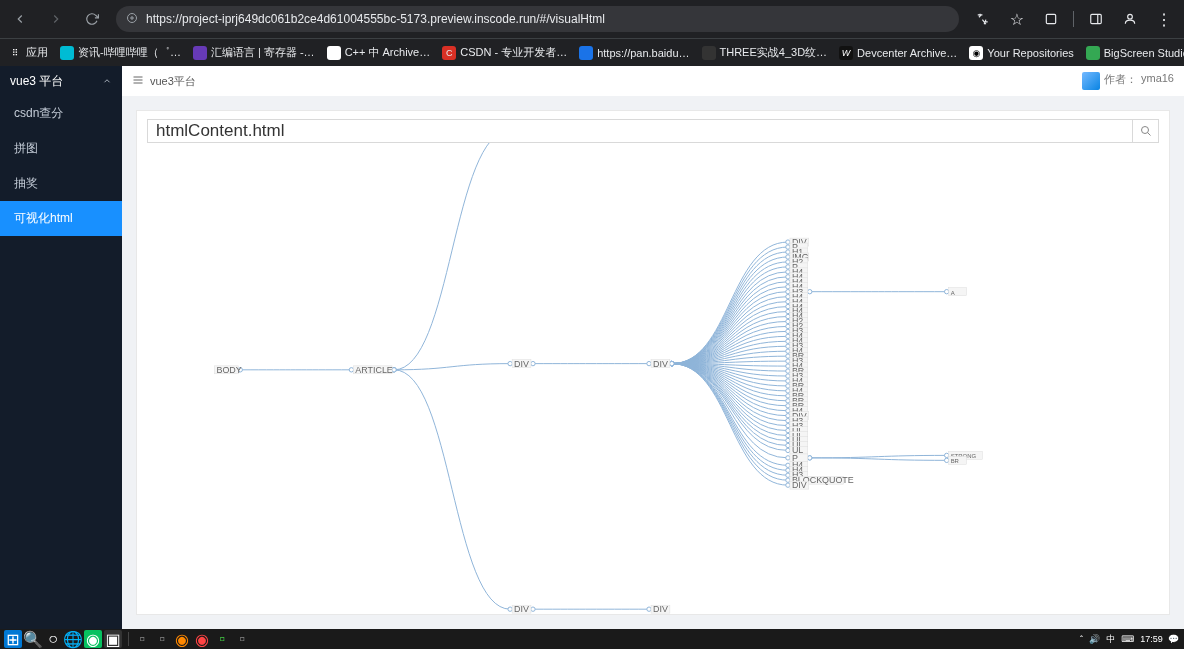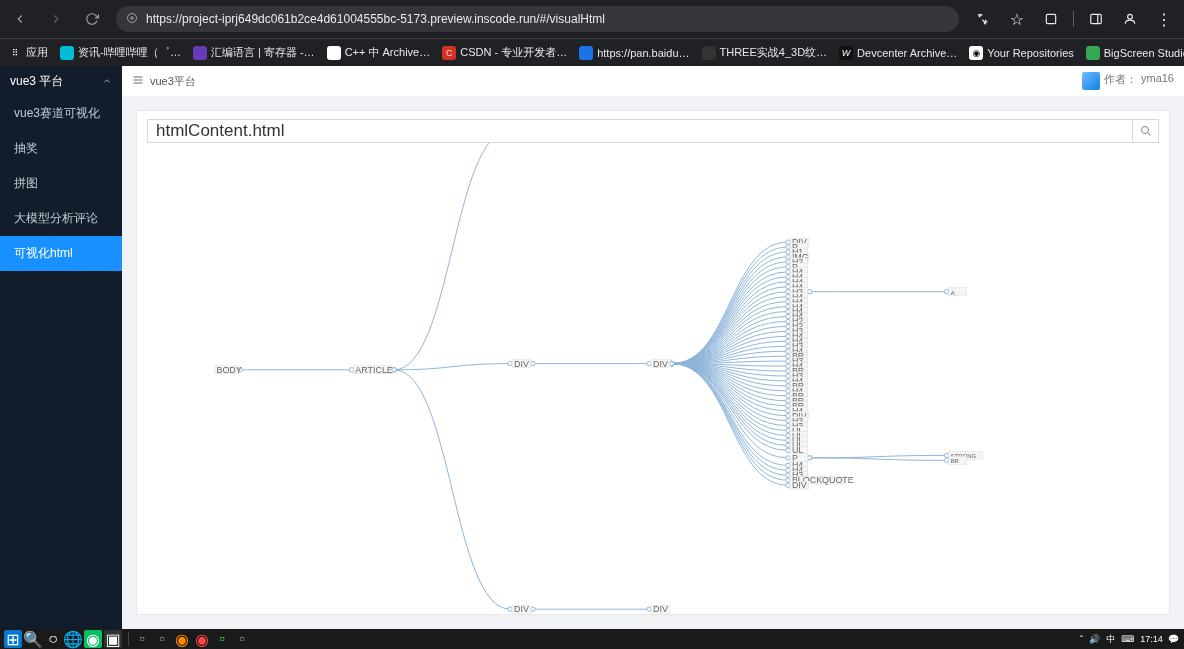--- a/index.html
+++ b/index.html
@@ -149,24 +149,23 @@
 
 <div class="app">
   <div class="sidebar">
     <div class="side-head">
       <span>vue3 平台</span>
       <svg width="10" height="10" viewBox="0 0 24 24" fill="none" stroke="currentColor" stroke-width="2">
           <polyline points="18 15 12 9 6 15"></polyline>
         </svg>
     </div>
     <div id="sidebar-items">
-        <div class="sitem">vue3赛道可视化</div>
+        <div class="sitem">csdn查分</div>
+        <div class="sitem">拼图</div>
         <div class="sitem">抽奖</div>
-        <div class="sitem">拼图</div>
-        <div class="sitem">大模型分析评论</div>
         <div class="sitem active">可视化html</div>
       </div>
   </div>
   <div class="main">
     <div class="topbar">
       <div class="topbar-l">
         <svg width="12" height="12" viewBox="0 0 24 24" fill="none" stroke="#666" stroke-width="2">
             <line x1="3" y1="6" x2="21" y2="6"></line>
             <line x1="3" y1="12" x2="21" y2="12"></line>
             <line x1="3" y1="18" x2="21" y2="18"></line>
@@ -521,16 +520,16 @@
   <div class="tb-ico" style="color:#888">▫</div>
   <div class="tb-ico" style="color:#f80">◉</div>
   <div class="tb-ico" style="color:#f44">◉</div>
   <div class="tb-ico" style="color:#4c4">▫</div>
   <div class="tb-ico" style="color:#888">▫</div>
   <div class="tb-right">
     <span>ˆ</span>
     <span>🔊</span>
     <span>中</span>
     <span>⌨</span>
-    <span>17:14</span>
+    <span>17:59</span>
     <span>💬</span>
   </div>
 </div>
 
 </body></html>

